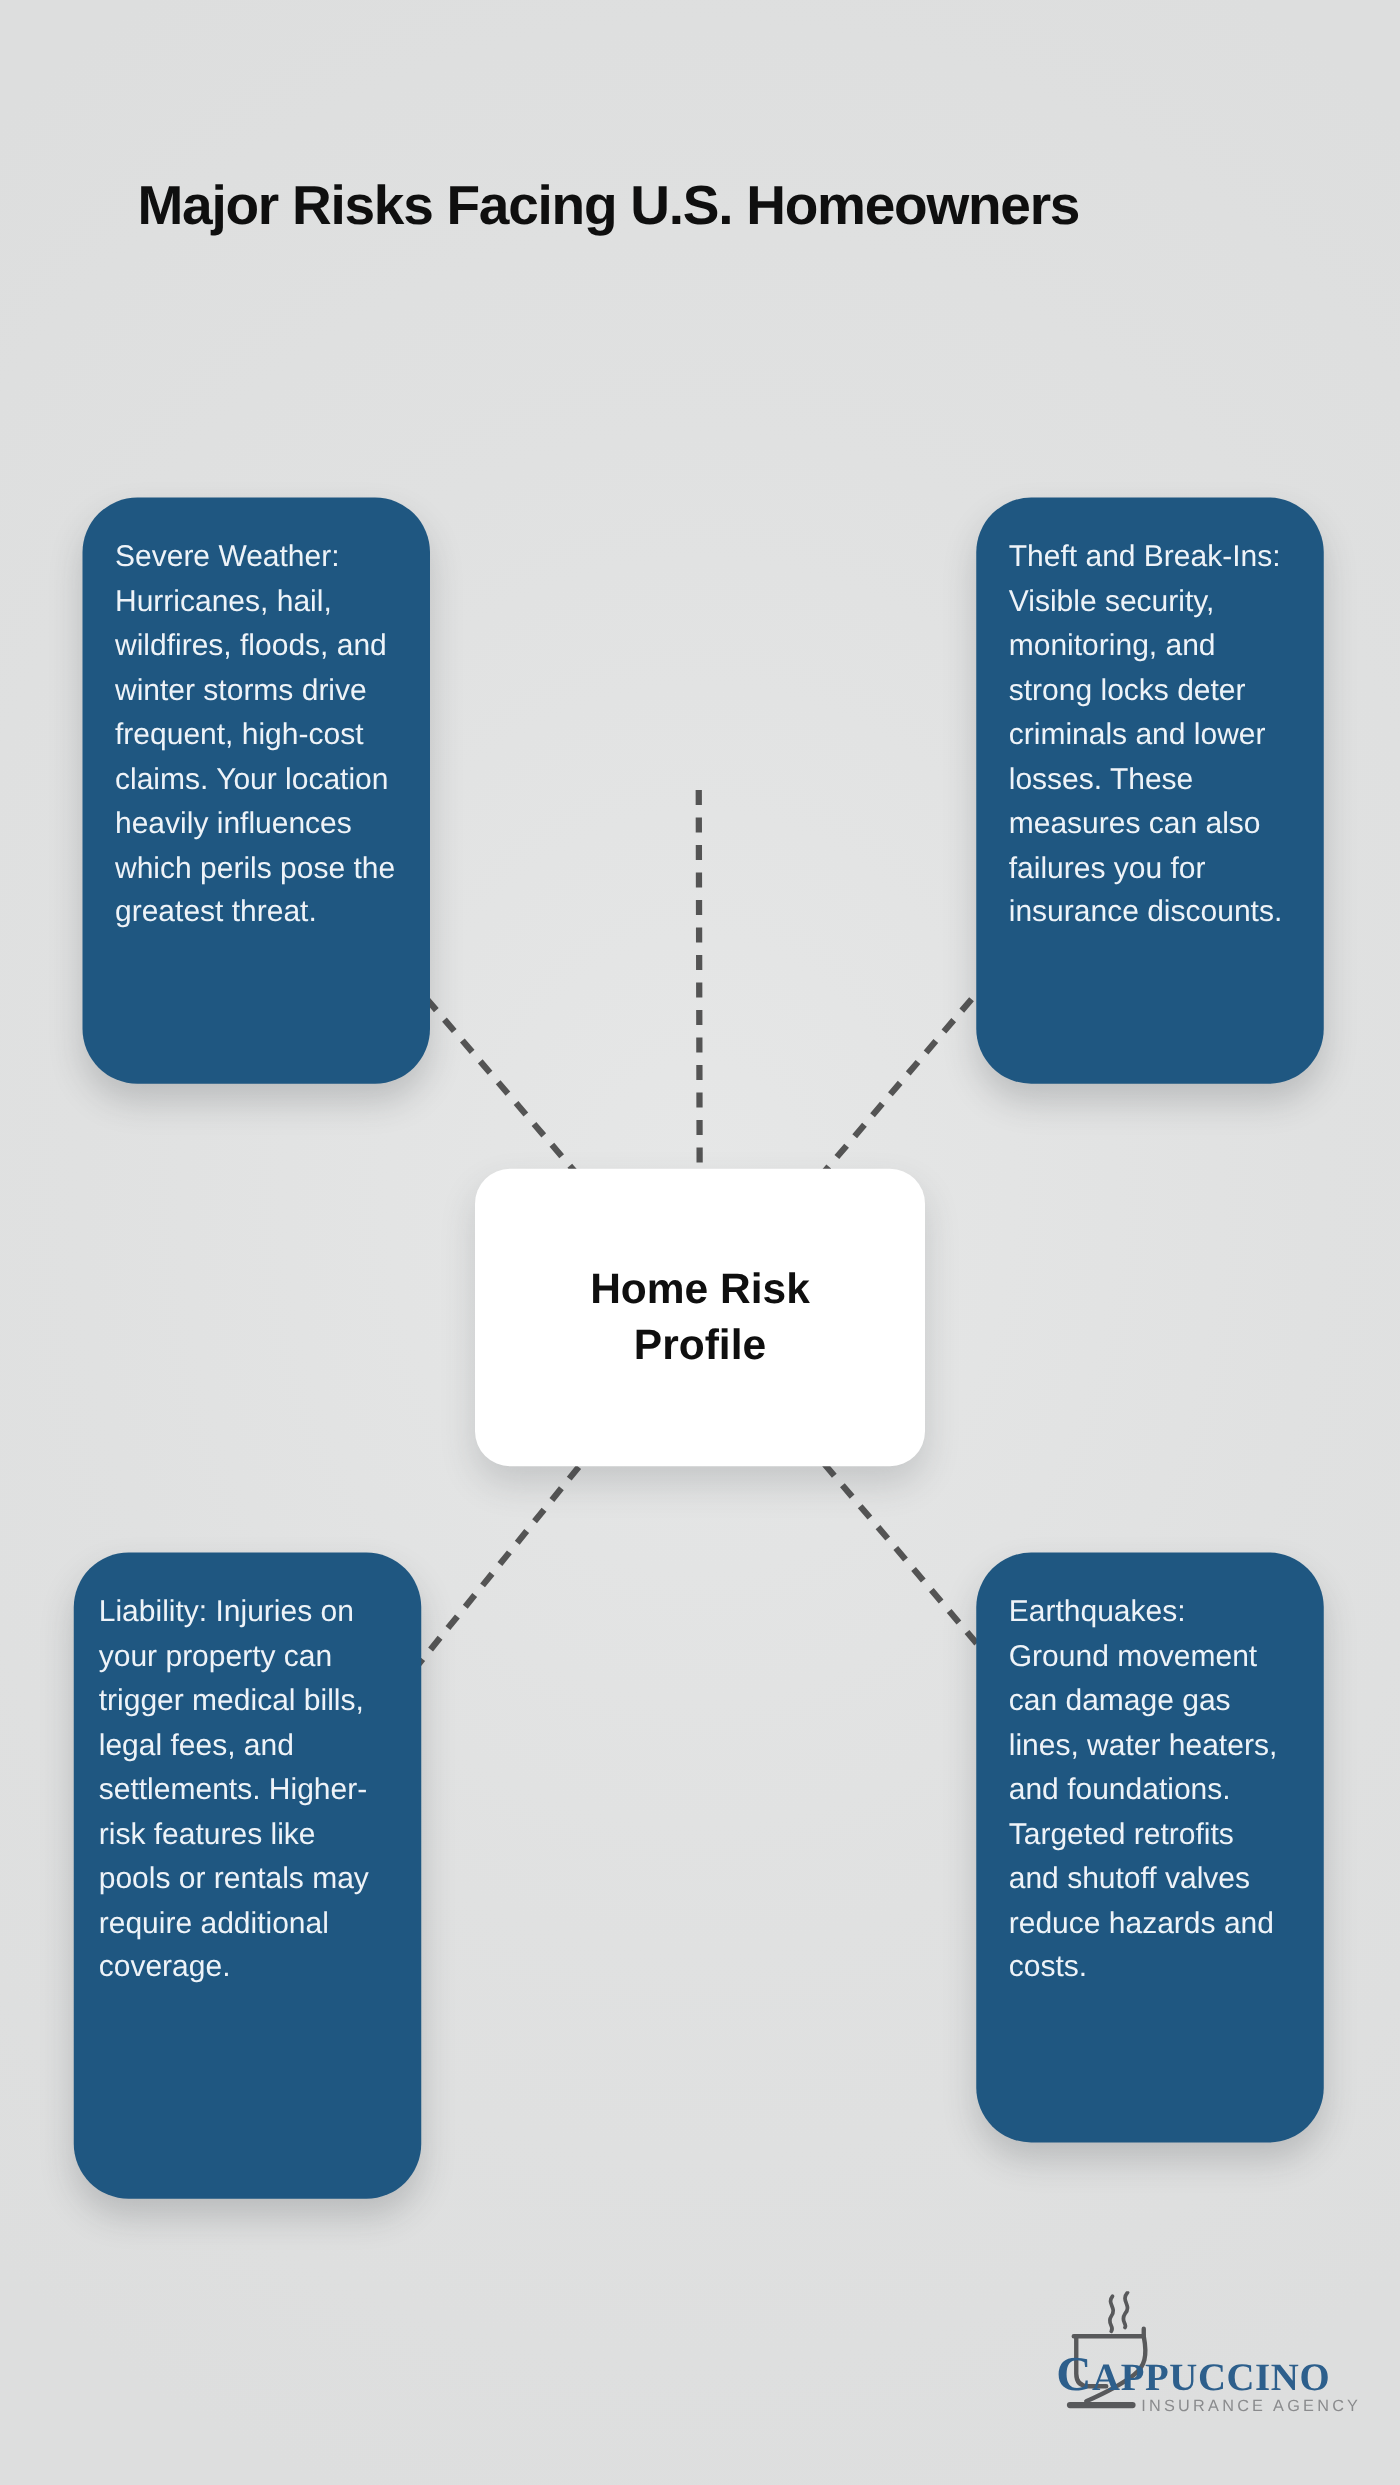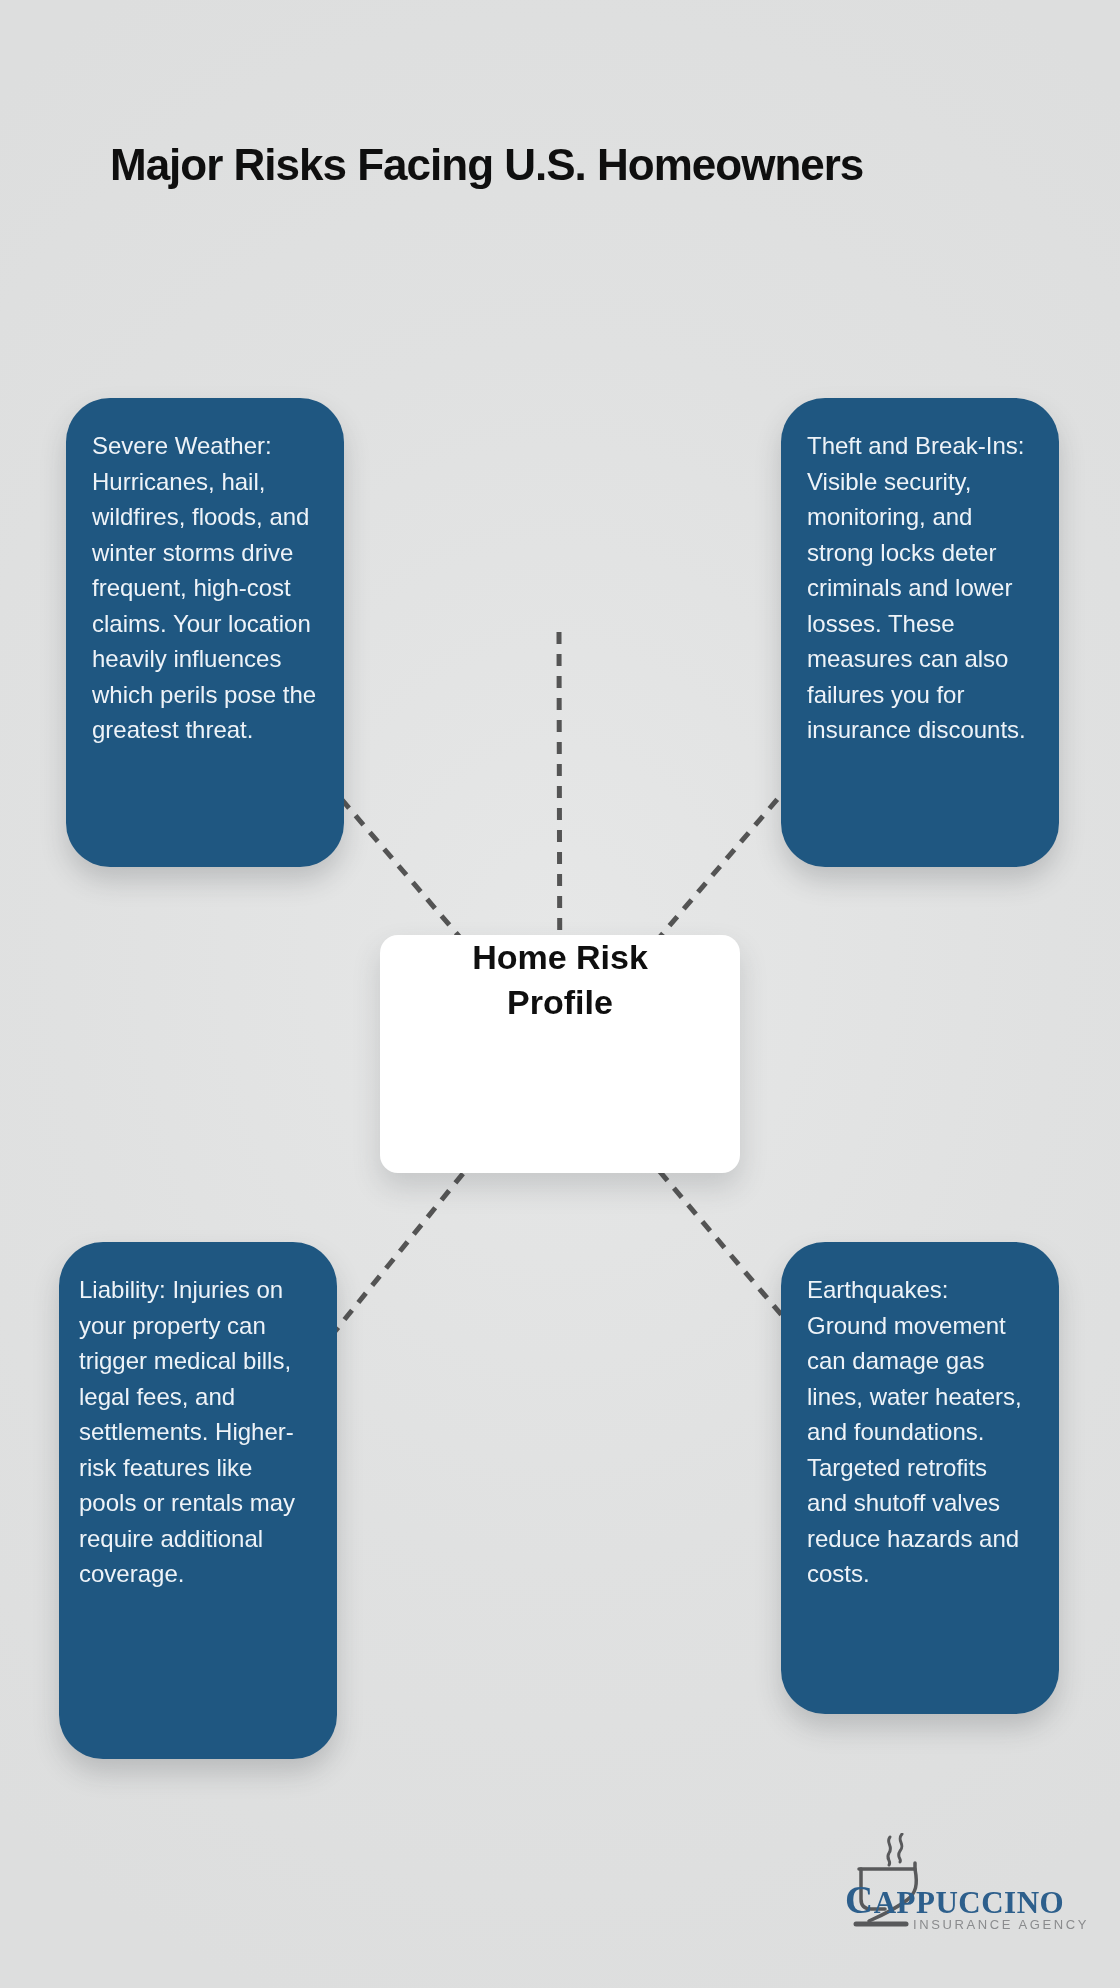--- a/index.html
+++ b/index.html
@@ -45,23 +45,24 @@
   #box-water-damage   { left: 421px; top: 398px;  height: 469px; }
   #box-theft          { left: 781px; top: 398px;  height: 469px; }
   #box-liability      { left: 59px;  top: 1242px; height: 517px; padding-left: 20px; }
   #box-earthquakes    { left: 781px; top: 1242px; height: 472px; }
   .center-node {
     position: absolute;
     z-index: 3;
     left: 380px; top: 935px;
     width: 360px; height: 238px;
     background: #ffffff;
-    border-radius: 18px;
+    border-radius: 28px;
     box-shadow: 0 14px 28px rgba(60,65,70,0.18);
     display: flex;
+    align-items: center;
     justify-content: center;
     text-align: center;
     padding: 0 62px;
     box-sizing: border-box;
     font-size: 34px;
     font-weight: 700;
     line-height: 45px;
     color: #0f0f0f;
   }
   .logo {

